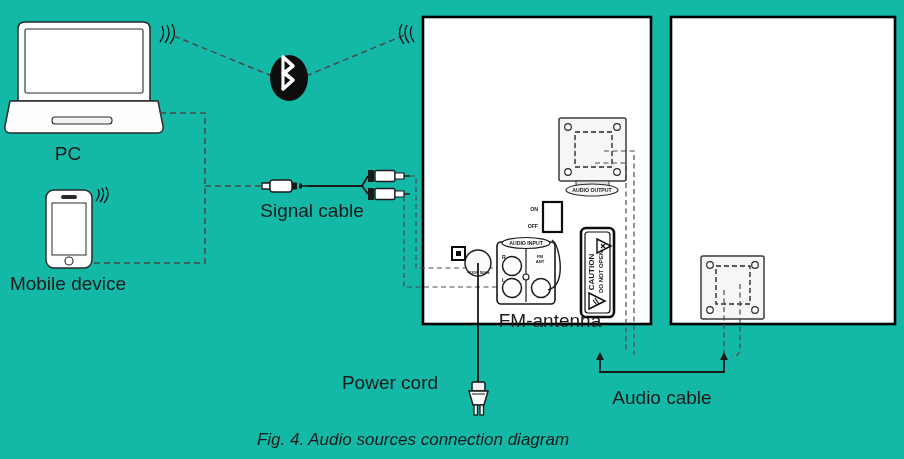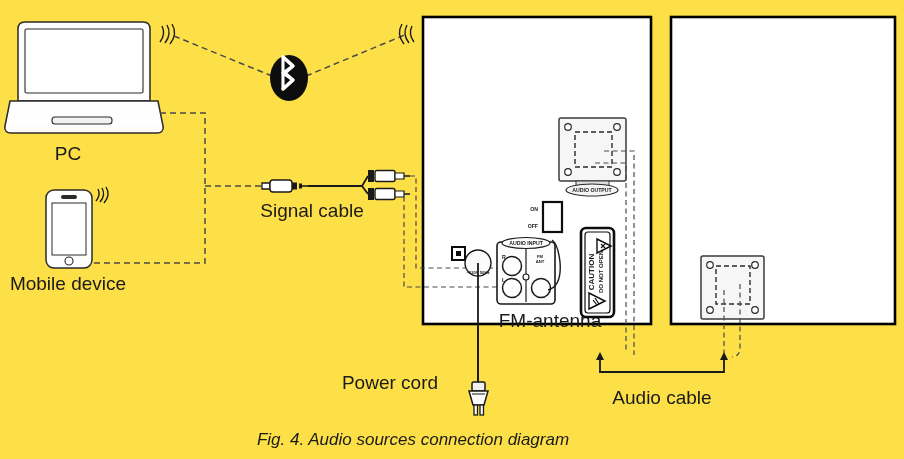--- a/index.html
+++ b/index.html
@@ -7,21 +7,21 @@
     padding: 0;
     background: #ffffff;
   }
   body {
     font-family: "Liberation Sans", sans-serif;
   }
   #stage {
     position: relative;
     width: 904px;
     height: 459px;
-    background: #fde047;
+    background: #14b8a6;
     overflow: hidden;
   }
   #diagram-svg {
     position: absolute;
     left: 0;
     top: 0;
     width: 904px;
     height: 459px;
   }
   .lbl {

